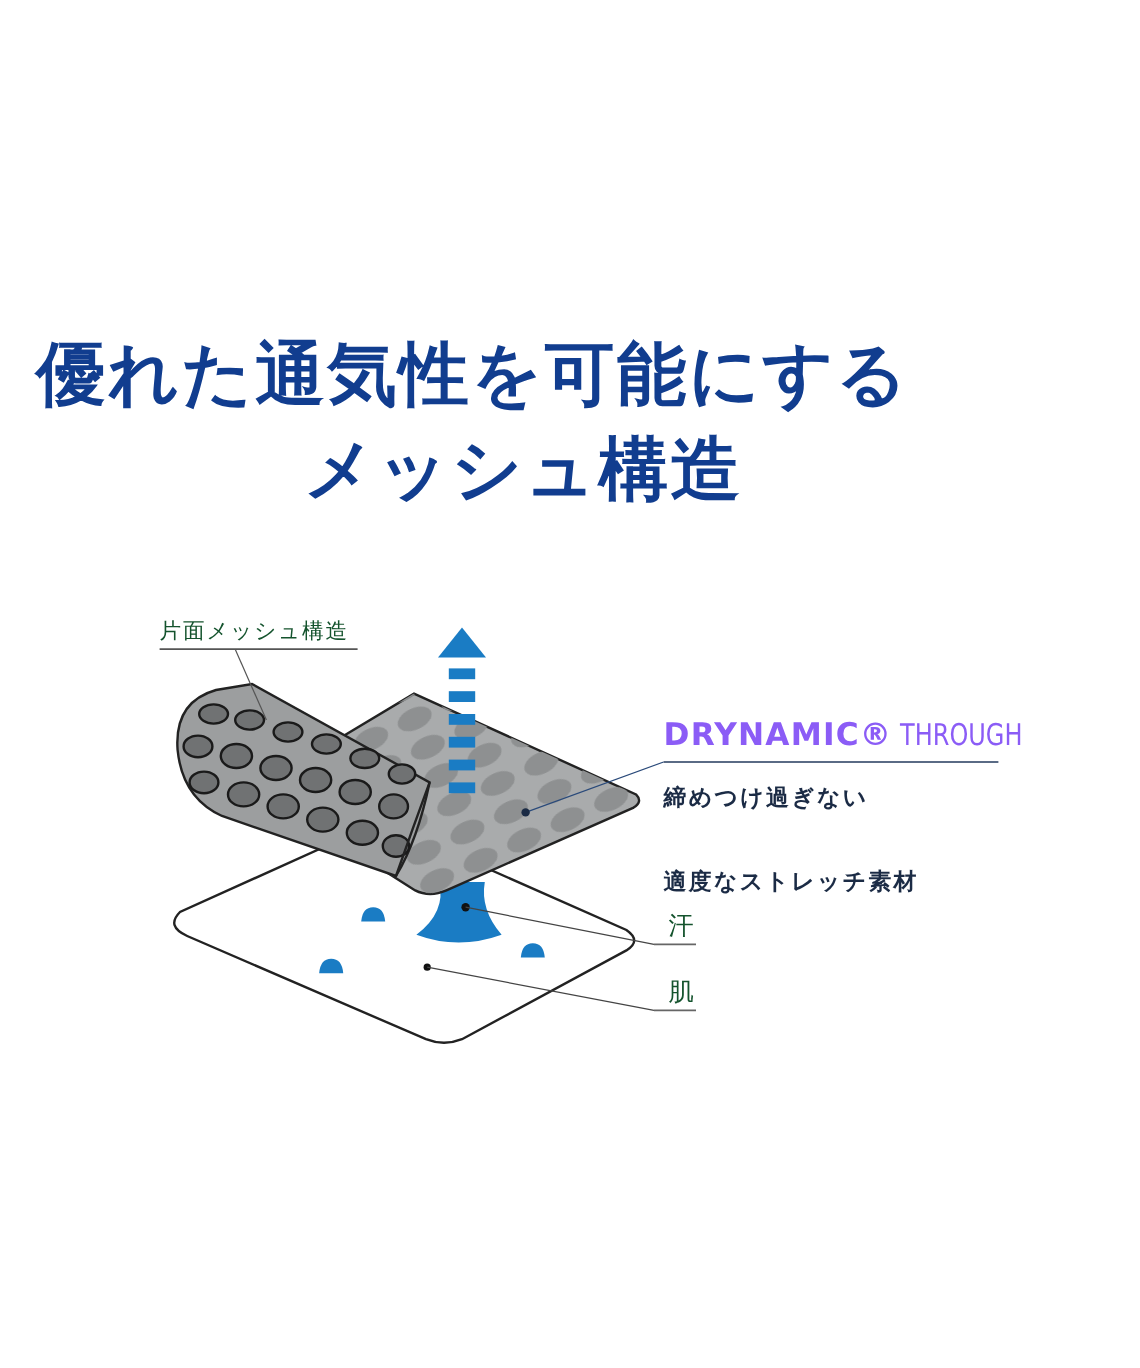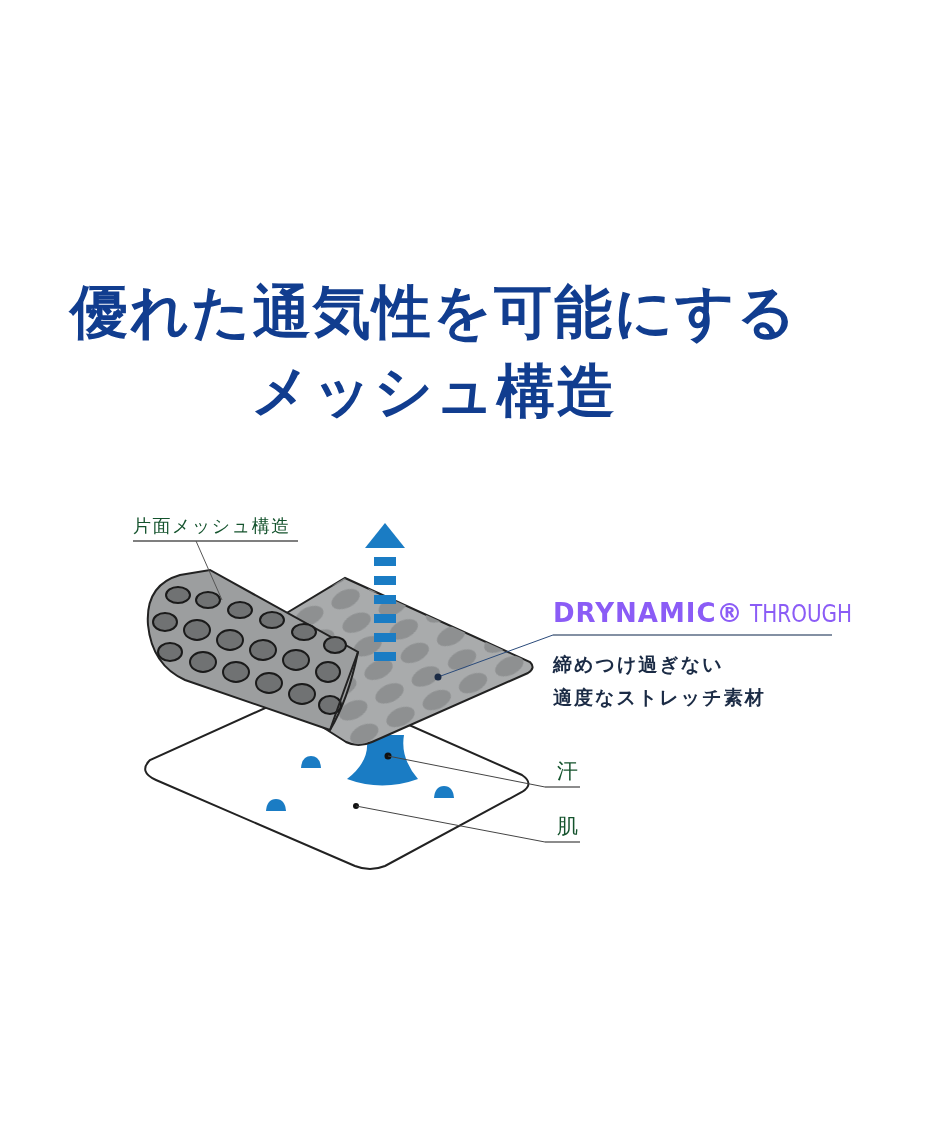--- a/index.html
+++ b/index.html
@@ -1,22 +1,22 @@
 <!DOCTYPE html>
 <html><head>
   <meta charset="utf-8">
   <style>
     html, body { margin: 0; padding: 0; background: #ffffff; }
     body { width: 950px; height: 1140px; position: relative; overflow: hidden;
            font-family: "DejaVu Sans", sans-serif; }
     .headline { position: absolute; left: 0; width: 788px; text-align: center;
                 color: #113d8f; font-weight: bold; font-size: 58px; letter-spacing: 2px;
-                line-height: 1; padding-left: 40px; }
+                line-height: 1; }
     .headline.l1 { top: 283px; }
-    .headline.l2 { top: 362px; }
+    .headline.l2 { top: 362px; margin-left: 42px; }
     .label { position: absolute; color: #14532d; font-size: 18px; letter-spacing: 1.5px; }
     .brand { position: absolute; left: 553px; top: 598px; color: #8b5cf6; white-space: nowrap; }
     .brand .b { font-weight: bold; font-size: 26px; letter-spacing: 1px; }
     .brand .t { font-size: 25px; font-weight: normal; letter-spacing: 0px; transform: scaleX(0.8);
                 display: inline-block; transform-origin: left; margin-left: 6px; }
     .desc { position: absolute; left: 553px; color: #1b2b45; font-size: 19px;
             letter-spacing: 2px; font-weight: bold; }
     svg.diagram { position: absolute; left: 0; top: 0; }
   </style>
 </head>
@@ -101,16 +101,16 @@
     <line x1="545" y1="842" x2="580" y2="842" stroke="#666" stroke-width="1.5"></line>
   </g>
 </svg>
 
 <div class="label" style="left:133px; top:514px;">片面メッシュ構造</div>
 
 <div class="brand">
   <span class="b">DRYNAMIC®</span><span class="t">THROUGH</span>
 </div>
 <div class="desc" style="top:652px;text-align:right;">締めつけ過ぎない</div>
-<div class="desc" style="top:685px;font-family:Liberation Serif, serif;">適度なストレッチ素材</div>
+<div class="desc" style="top:722px;font-family:Liberation Serif, serif;">適度なストレッチ素材</div>
 
 <div class="label" style="left:557px; top:757px; font-size:21px;">汗</div>
 <div class="label" style="left:557px; top:812px; font-size:21px;">肌</div>
 
 </body></html>

